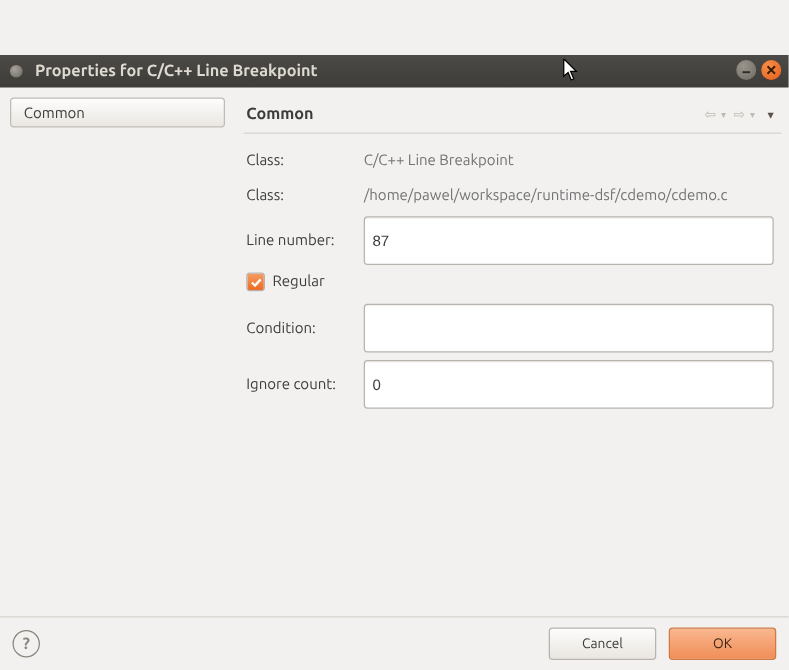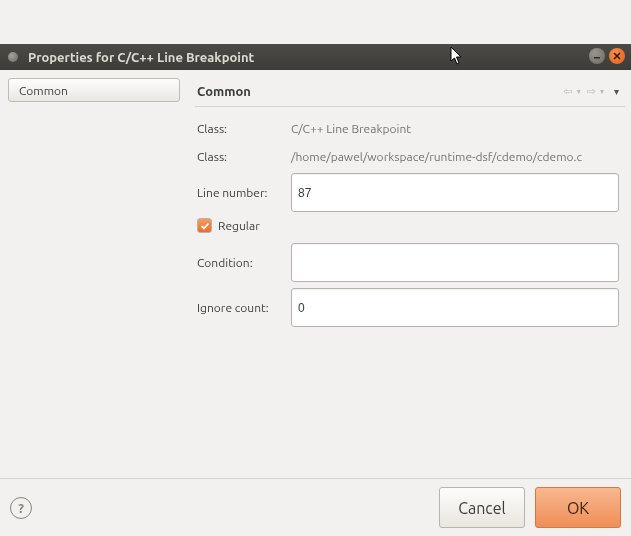--- a/index.html
+++ b/index.html
@@ -204,25 +204,25 @@
     color: #8a857c;
     font-size: 13px;
     font-weight: bold;
   }
   .footer-buttons {
     display: flex;
     gap: 10px;
   }
   .btn {
     min-width: 86px;
-    height: 41px;
+    height: 26px;
     border: 1px solid #b8b4ad;
     border-radius: 3px;
     background: linear-gradient(to bottom, #fdfcfb, #e9e6e0);
-    font-size: 16px;
+    font-size: 11px;
     color: #3c3c3c;
     display: flex;
     align-items: center;
     justify-content: center;
     cursor: pointer;
   }
   .btn-primary {
     background: linear-gradient(to bottom, #f9b78f, #f08e57);
     border: 1px solid #cd7a45;
     color: #3a2413;

